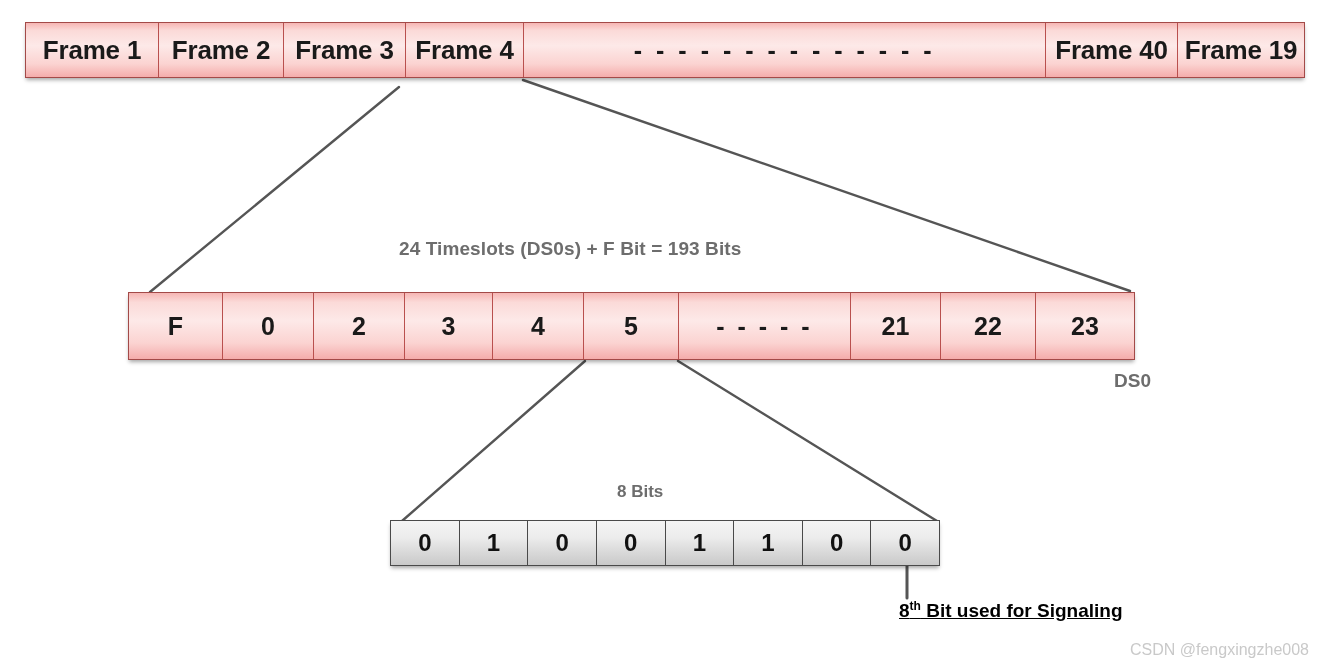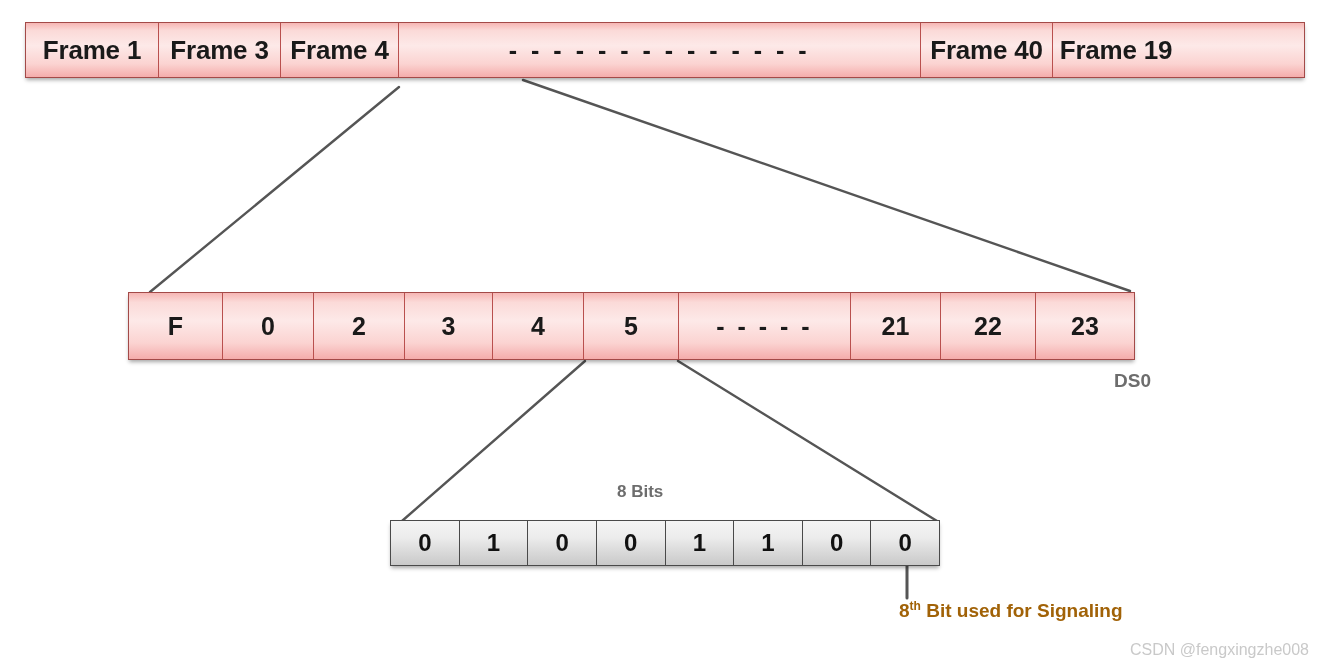--- a/index.html
+++ b/index.html
@@ -157,21 +157,22 @@
   #bits-caption {
     left: 617px;
     top: 482px;
     font-size: 17px;
   }
 
   #signaling-note {
     left: 899px;
     top: 600px;
     font-size: 19px;
-    color: #a16207;
+    color: #000000;
+    text-decoration: underline;
   }
   #signaling-note sup {
     font-size: 12px;
     vertical-align: super;
     line-height: 0;
   }
 
   #watermark {
     position: absolute;
     left: 1098px;
@@ -196,37 +197,41 @@
       <line x1="585" y1="361" x2="402" y2="521"></line>
       <line x1="678" y1="361" x2="937" y2="521"></line>
       <line x1="907" y1="566" x2="907" y2="598" stroke-width="3"></line>
     </g>
   </svg>
 
   <div class="bar bar-pink" id="frame-bar">
     <div class="cell" style="width:133px">
       <span>Frame 1</span>
     </div>
+    <div class="cell" style="width:125px">
+      <span>Frame 2</span>
+    </div>
     <div class="cell" style="width:122px">
       <span>Frame 3</span>
     </div>
     <div class="cell" style="width:118px">
       <span>Frame 4</span>
     </div>
     <div class="cell ellipsis" style="width:522px">
       <span>- - - - - - -  - - - - - - -</span>
     </div>
     <div class="cell" style="width:132px">
       <span>Frame 40</span>
     </div>
     <div class="cell" style="width:126px">
       <span>Frame 19</span>
     </div>
   </div>
 
+  <div class="label" id="timeslot-caption">24 Timeslots (DS0s) + F Bit = 193 Bits</div>
 
   <div class="bar bar-pink" id="timeslot-bar">
     <div class="cell" style="width:94px">
       <span>F</span>
     </div>
     <div class="cell" style="width:91px">
       <span>0</span>
     </div>
     <div class="cell" style="width:91px">
       <span>2</span>

